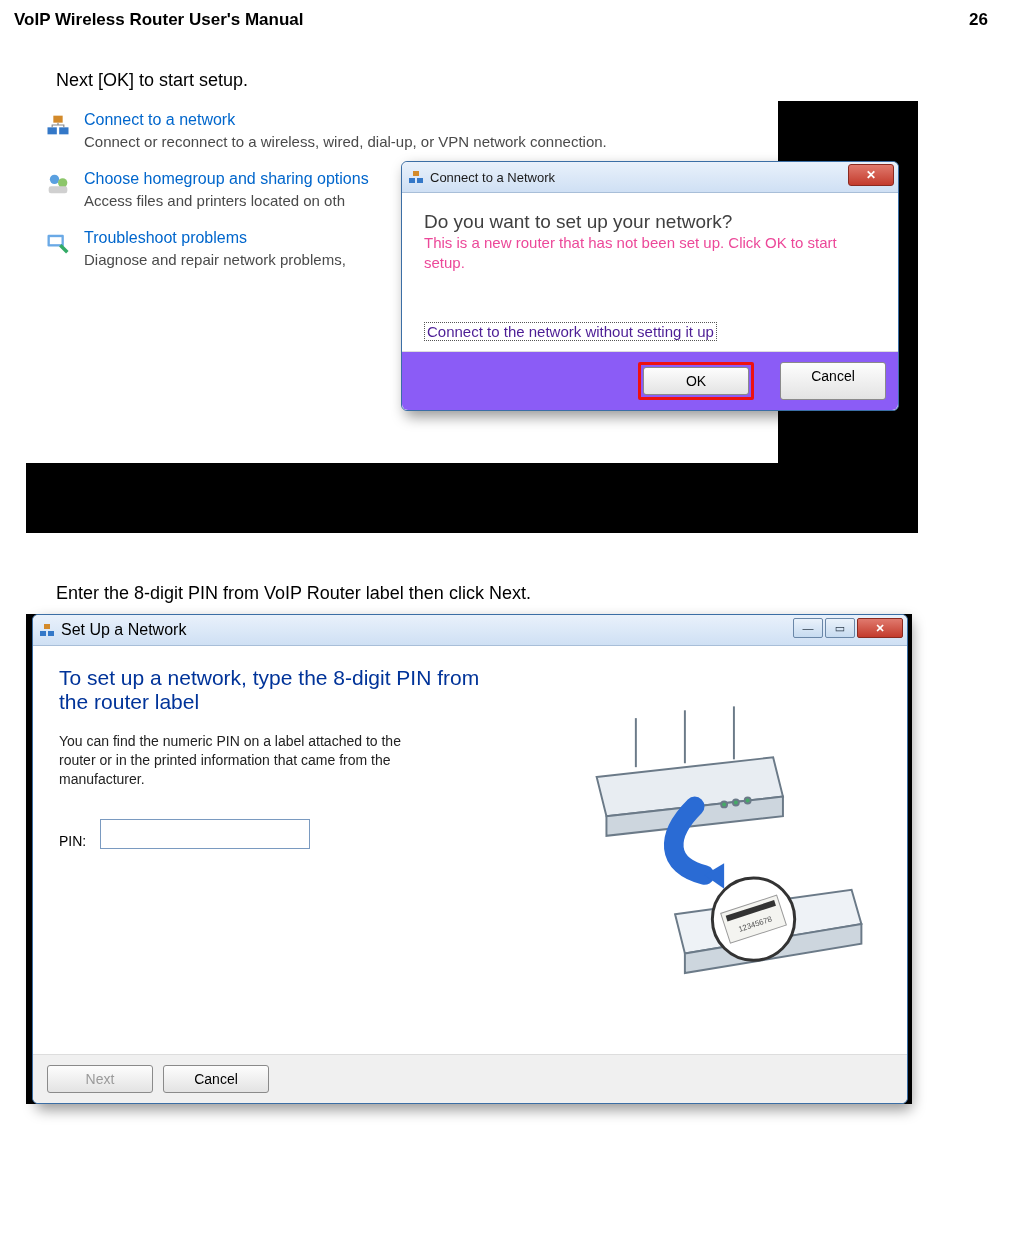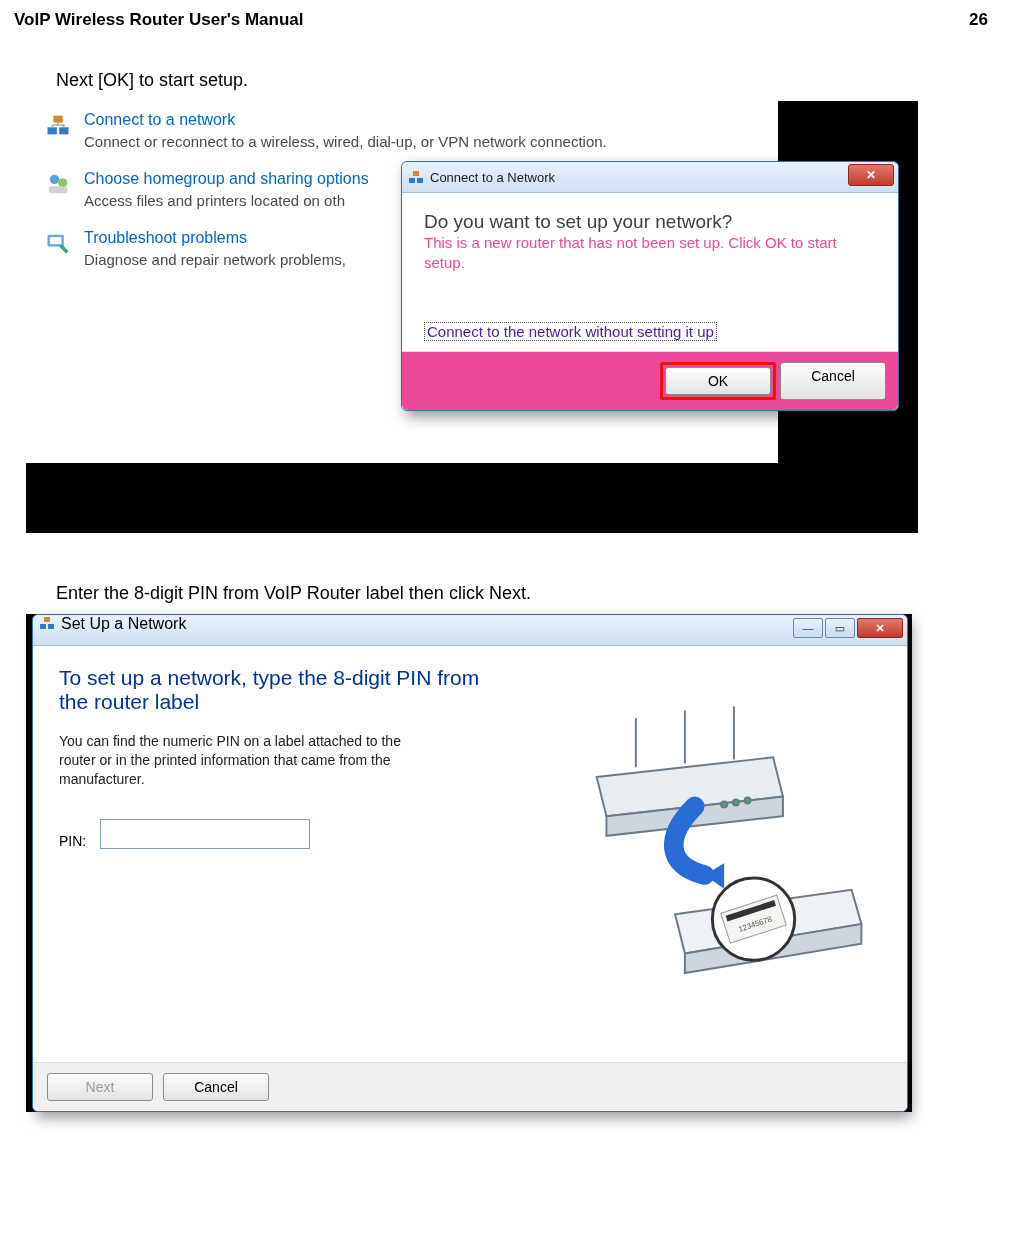--- a/index.html
+++ b/index.html
@@ -14,31 +14,31 @@
   .edesc{color:#4a4a4a;font-size:15px}
   .dlg1{position:absolute;top:60px;left:375px;width:496px;background:#fff;border:1px solid #3b6ea5;border-radius:6px;box-shadow:4px 6px 14px rgba(0,0,0,.4)}
   .tbar{height:30px;background:linear-gradient(#e9f1fb,#cfe0f4);border-bottom:1px solid #a8bed8;border-radius:6px 6px 0 0;display:flex;align-items:center;padding:0 6px;position:relative}
   .tbar .ticon{width:16px;height:16px;margin-right:6px}
   .tbar .ttl{font-size:13px;color:#1a1a1a}
   .closebtn{position:absolute;right:4px;top:2px;width:44px;height:20px;background:linear-gradient(#e07a6e,#c33b2c);border:1px solid #8a2a20;border-radius:3px;display:flex;align-items:center;justify-content:center;color:#fff;font-size:12px;font-weight:bold}
   .dlg1-body{padding:18px 22px 10px}
   .q{color:#404040;font-size:19px;}
   .bodytxt{font-size:15px;color:#ec4899;margin-bottom:48px;line-height:1.35}
   .linkline{color:#4c1d95;font-size:15px;border:1px dotted #555;display:inline-block;padding:0 2px;}
-  .btnrow{background:#ec4899;border-top:1px solid #ddd;padding:10px 12px;display:flex;justify-content:flex-end;gap:4px;border-radius:0 0 6px 6px}
+  .btnrow{background:#8b5cf6;border-top:1px solid #ddd;padding:10px 12px;display:flex;justify-content:flex-end;gap:26px;border-radius:0 0 6px 6px}
   .btn{min-width:76px;padding:5px 14px;font-size:14px;background:linear-gradient(#fdfdfd,#e3e3e3);border:1px solid #8a8a8a;border-radius:3px;text-align:center}
   .okbox{border:3px solid #e11;padding:2px;border-radius:2px}
   
   .shot2{width:886px;margin:0 12px;position:relative;background:#000;padding:0}
   .dlg2{position:relative;margin:6px;width:874px;background:#fff;border:1px solid #3b6ea5;border-radius:6px;box-shadow:4px 6px 14px rgba(0,0,0,.4)}
-  .tbar2{height:30px;background:linear-gradient(#e9f1fb,#cfe0f4);border-bottom:1px solid #a8bed8;border-radius:6px 6px 0 0;display:flex;padding:0 6px;position:relative}
+  .tbar2{height:30px;background:linear-gradient(#e9f1fb,#cfe0f4);border-bottom:1px solid #a8bed8;border-radius:6px 6px 0 0;display:flex;align-items:center;padding:0 6px;position:relative}
   .winbtns{position:absolute;right:4px;top:3px;display:flex;gap:2px}
   .wb{width:28px;height:18px;border:1px solid #6a87a8;border-radius:2px;background:linear-gradient(#eaf2fb,#c7dbf0);display:flex;align-items:center;justify-content:center;font-size:11px;color:#2a3a4a}
   .wb.close{width:44px;background:linear-gradient(#e07a6e,#c33b2c);border-color:#8a2a20;color:#fff;font-weight:bold}
-  .dlg2-body{padding:20px 26px 16px;display:flex;gap:29px;min-height:380px;position:relative}
+  .dlg2-body{padding:20px 26px 8px;display:flex;gap:29px;min-height:380px;position:relative}
   .leftcol{flex:0 0 440px}
   .heading{color:#003399;font-size:21px;margin-bottom:18px}
   .para{font-size:14px;color:#222;line-height:1.35;margin-bottom:30px;max-width:380px}
   .pinrow{display:flex;align-items:flex-end;gap:14px}
   .pinlbl{font-size:14px}
   .pininput{width:200px;height:24px;border:1px solid #7a9ac0;padding:2px 4px;font-size:14px}
   .routerart{flex:1;position:relative}
   .routerart svg{width:100%;height:320px}
   .btnrow2{background:#f0f0f0;border-top:1px solid #ddd;padding:10px 14px;display:flex;justify-content:flex-start;gap:10px;border-radius:0 0 6px 6px}
   .btn.disabled{color:#9a9a9a}

